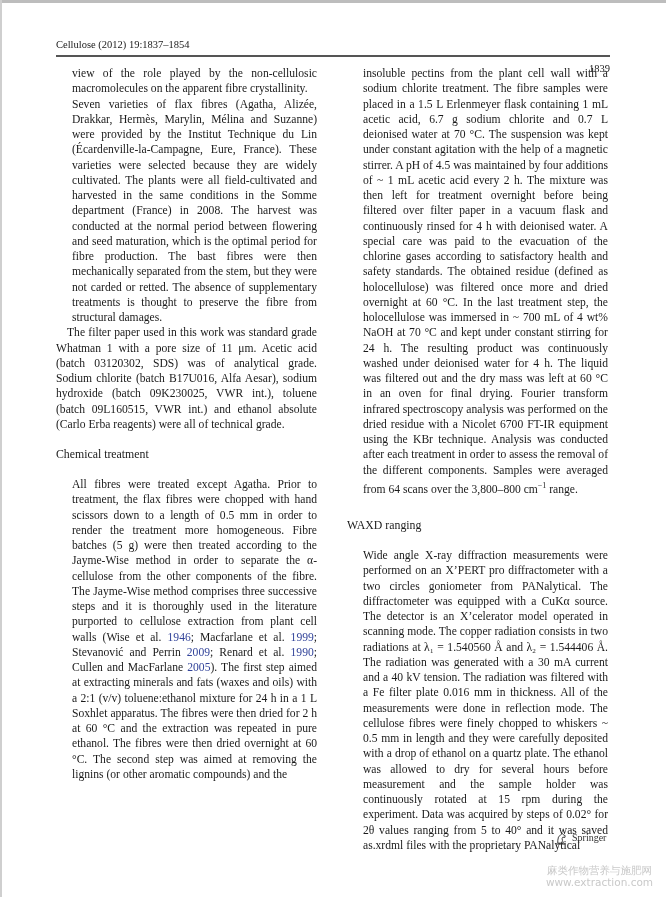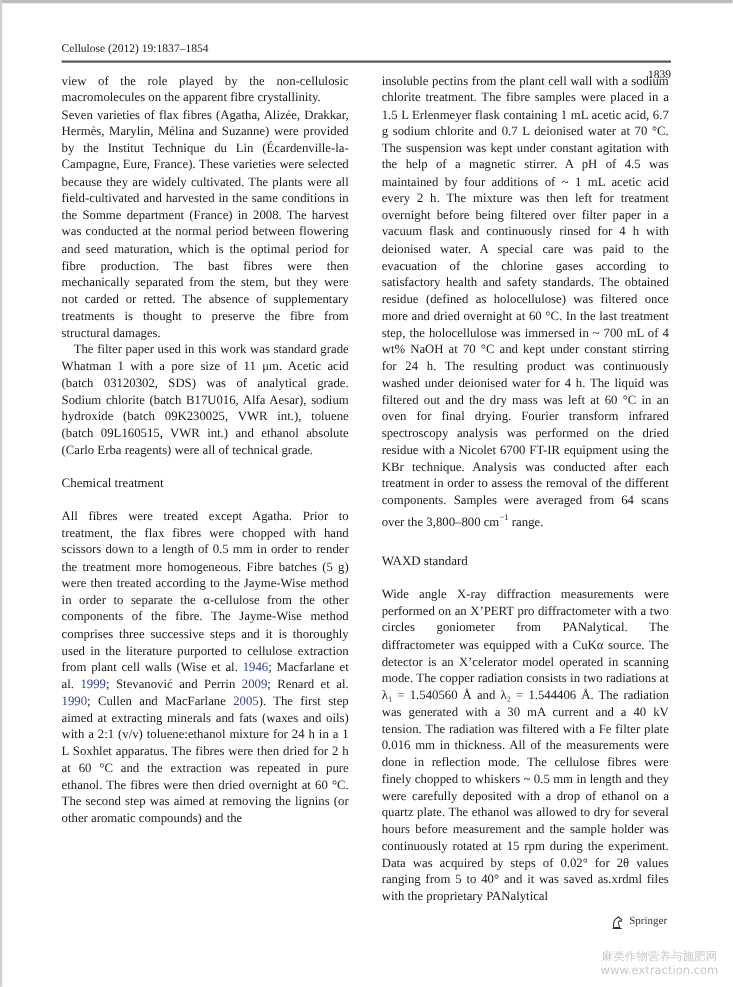--- a/index.html
+++ b/index.html
@@ -15,21 +15,21 @@
   }
   .running-head .journal { position: absolute; left: 0; top: 0; }
   .running-head .pageno { position: absolute; right: 0; top: 0; margin-top: 24px; }
   .head-rule { position: absolute; left: 56px; top: 55px; width: 554px; height: 2px; background: #555; }
 
   .col { position: absolute; top: 66px; width: 261px; font-size: 11.6px; line-height: 15.25px; text-align: justify; }
   .col.left { left: 56px; }
   .col.right { left: 347px; }
   .col p { margin: 0; }
   .col p.indent { text-indent: 11px; }
-  .col p.noindent { text-indent: 0; }
+  .col p.noindent { text-indent: 0; margin-left: 16px; }
   .sec-head { font-weight: bold; font-size: 11.8px; margin: 30px 0 15px 0; line-height: 15px; }
   .sub-head { font-size: 11.8px; margin: 15px 0 15px 0; line-height: 15px; }
   .cite { color: #33449a; }
   .sup { font-size: 8px; vertical-align: 5px; }
 
   .springer {
     position: absolute; left: 555px; top: 831px; font-size: 10px; line-height: 14px;
     display: flex; align-items: center; gap: 4px; color: #333;
   }
   .springer svg { width: 13px; height: 13px; }
@@ -53,21 +53,21 @@
 <div class="col left">
   <p class="noindent">view of the role played by the non-cellulosic macromolecules on the apparent fibre crystallinity.</p>
   <p class="noindent">Seven varieties of flax fibres (Agatha, Alizée, Drakkar, Hermès, Marylin, Mélina and Suzanne) were provided by the Institut Technique du Lin (Écardenville-la-Campagne, Eure, France). These varieties were selected because they are widely cultivated. The plants were all field-cultivated and harvested in the same conditions in the Somme department (France) in 2008. The harvest was conducted at the normal period between flowering and seed maturation, which is the optimal period for fibre production. The bast fibres were then mechanically separated from the stem, but they were not carded or retted. The absence of supplementary treatments is thought to preserve the fibre from structural damages.</p>
   <p class="indent">The filter paper used in this work was standard grade Whatman 1 with a pore size of 11 μm. Acetic acid (batch 03120302, SDS) was of analytical grade. Sodium chlorite (batch B17U016, Alfa Aesar), sodium hydroxide (batch 09K230025, VWR int.), toluene (batch 09L160515, VWR int.) and ethanol absolute (Carlo Erba reagents) were all of technical grade.</p>
   <div class="sub-head">Chemical treatment</div>
   <p class="noindent"><span>All fibres were treated except Agatha. Prior to treatment, the flax fibres were chopped with hand scissors down to a length of 0.5 mm in order to render the treatment more homogeneous. Fibre batches (5 g) were then treated according to the Jayme-Wise method in order to separate the α-cellulose from the other components of the fibre. The Jayme-Wise method comprises three successive steps and it is thoroughly used in the literature purported to cellulose extraction from plant cell walls (Wise et al. </span><span class="cite">1946</span><span>; Macfarlane et al. </span><span class="cite">1999</span><span>; Stevanović and Perrin </span><span class="cite">2009</span><span>; Renard et al. </span><span class="cite">1990</span><span>; Cullen and MacFarlane </span><span class="cite">2005</span><span>).</span><span> The first step aimed at extracting minerals and fats (waxes and oils) with a 2:1 (v/v) toluene:ethanol mixture for 24 h in a 1 L Soxhlet apparatus. The fibres were then dried for 2 h at 60 °C and the extraction was repeated in pure ethanol. The fibres were then dried overnight at 60 °C. The second step was aimed at removing the lignins (or other aromatic compounds) and the</span></p>
 </div>
 
 <div class="col right">
   <p class="noindent"><span>insoluble pectins from the plant cell wall with a sodium chlorite treatment. The fibre samples were placed in a 1.5 L Erlenmeyer flask containing 1 mL acetic acid, 6.7 g sodium chlorite and 0.7 L deionised water at 70 °C. The suspension was kept under constant agitation with the help of a magnetic stirrer. A pH of 4.5 was maintained by four additions of ~ 1 mL acetic acid every 2 h. The mixture was then left for treatment overnight before being filtered over filter paper in a vacuum flask and continuously rinsed for 4 h with deionised water. A special care was paid to the evacuation of the chlorine gases according to satisfactory health and safety standards. The obtained residue (defined as holocellulose) was filtered once more and dried overnight at 60 °C. In the last treatment step, the holocellulose was immersed in ~ 700 mL of 4 wt% NaOH at 70 °C and kept under constant stirring for 24 h. The resulting product was continuously washed under deionised water for 4 h. The liquid was filtered out and the dry mass was left at 60 °C in an oven for final drying. Fourier transform infrared spectroscopy analysis was performed on the dried residue with a Nicolet 6700 FT-IR equipment using the KBr technique. Analysis was conducted after each treatment in order to assess the removal of the different components. Samples were averaged from 64 scans over the 3,800–800 cm</span><span class="sup">−1</span><span> range.</span></p>
-  <div class="sub-head" style="margin-top:21px">WAXD standard</div>
+  <div class="sub-head" style="margin-top:21px">WAXD ranging</div>
   <p class="noindent">Wide angle X-ray diffraction measurements were performed on an X’PERT pro diffractometer with a two circles goniometer from PANalytical. The diffractometer was equipped with a CuKα source. The detector is an X’celerator model operated in scanning mode. The copper radiation consists in two radiations at λ₁ = 1.540560 Å and λ₂ = 1.544406 Å. The radiation was generated with a 30 mA current and a 40 kV tension. The radiation was filtered with a Fe filter plate 0.016 mm in thickness. All of the measurements were done in reflection mode. The cellulose fibres were finely chopped to whiskers ~ 0.5 mm in length and they were carefully deposited with a drop of ethanol on a quartz plate. The ethanol was allowed to dry for several hours before measurement and the sample holder was continuously rotated at 15 rpm during the experiment. Data was acquired by steps of 0.02° for 2θ values ranging from 5 to 40° and it was saved as.xrdml files with the proprietary PANalytical</p>
 </div>
 
 <div class="springer">
   <svg viewBox="0 0 14 14">
     <path d="M3 12 L3 9 Q3 5 6 3 L8 1.5 L9 3 L11 4 L10.5 6 L8.5 5.5 Q7 7 8 9 L9 12 Z" fill="none" stroke="#333" stroke-width="1"></path>
     <line x1="2" y1="13" x2="11" y2="13" stroke="#333" stroke-width="1"></line>
   </svg>
   <span>Springer</span>
 </div>

